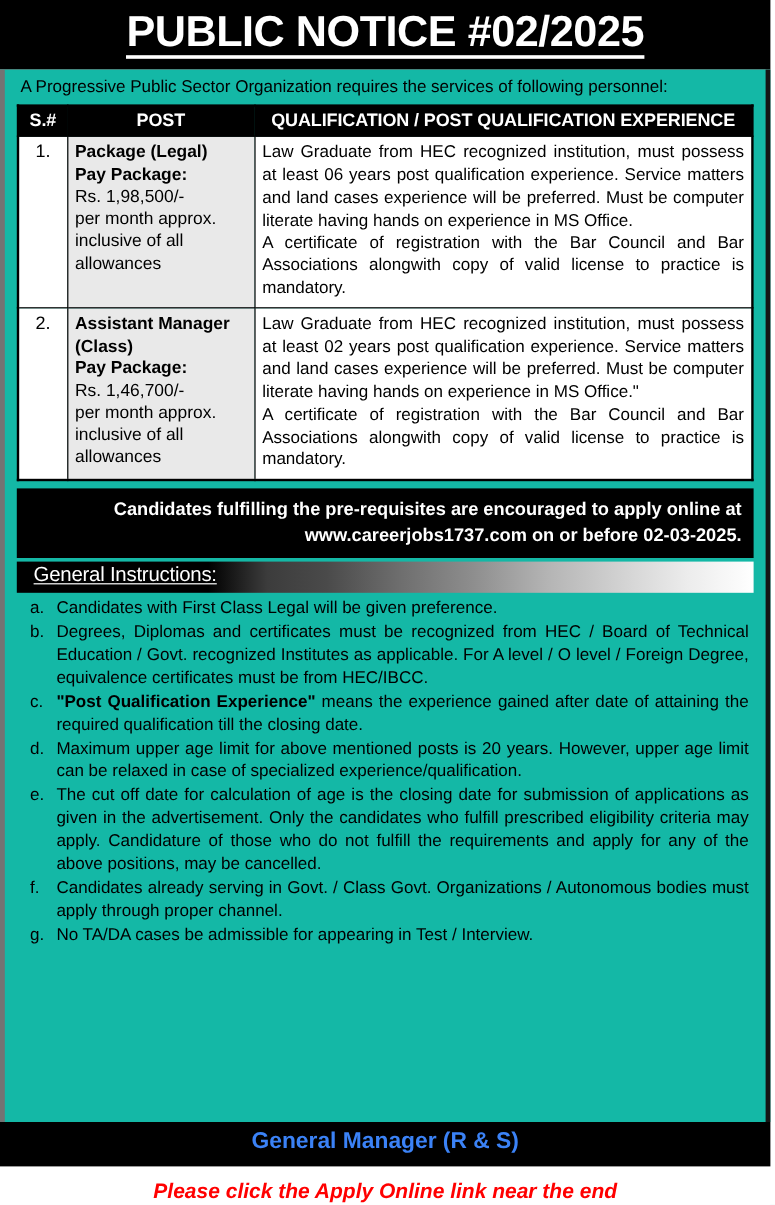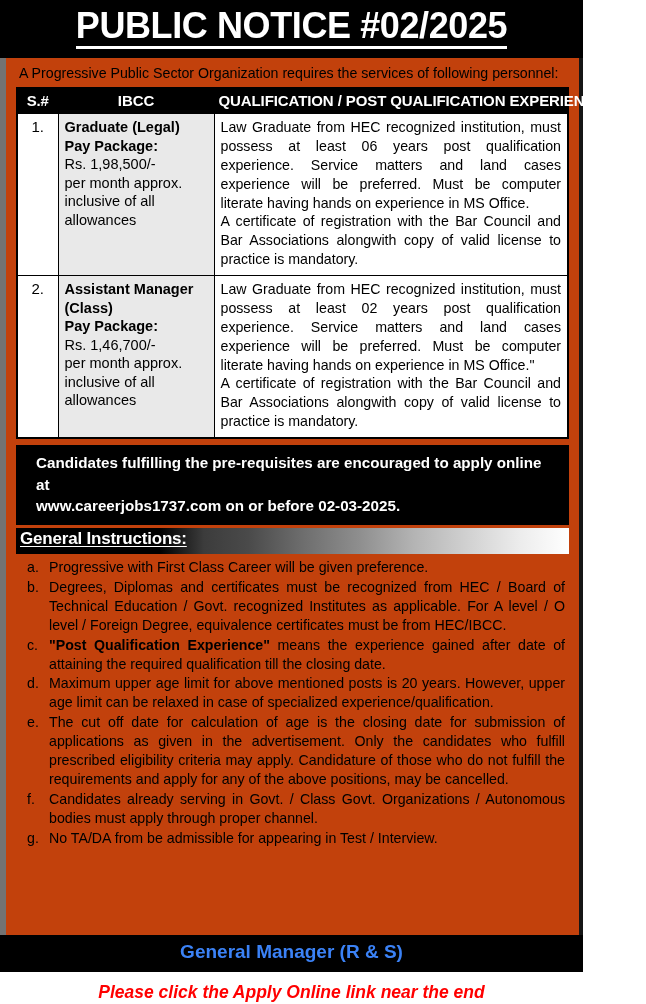--- a/index.html
+++ b/index.html
@@ -10,21 +10,21 @@
   body {
     width: 646px;
     height: 1004px;
     overflow: hidden;
     font-family: "Liberation Sans", sans-serif;
     color: #000000;
     -webkit-font-smoothing: antialiased;
   }
   #page {
     position: relative;
-    width: 583px;
+    width: 642px;
     height: 1004px;
     background: #ffffff;
     box-sizing: border-box;
   }
 
   
   .title-band {
     background: #000000;
     height: 58px;
     display: flex;
@@ -39,26 +39,26 @@
     font-weight: bold;
     letter-spacing: -0.4px;
     border-bottom: 3px solid #ffffff;
     line-height: 1.05;
     padding-bottom: 1px;
     white-space: nowrap;
   }
 
   
   .frame {
-    border-left: 6px solid #737373;
+    border-left: 4px solid #737373;
     border-right: 4px solid #151515;
     padding: 0 10px;
     box-sizing: border-box;
     height: 877px;
-    background: #c2410c;
+    background: #14b8a6;
   }
 
   .intro {
     font-size: 14.2px;
     padding: 7px 1px 5px 3px;
     line-height: 1.2;
     white-space: nowrap;
   }
 
   
@@ -113,46 +113,46 @@
     text-align: justify;
     background: #ffffff;
     padding-right: 7px;
   }
   td.qual p { margin: 0; }
 
   
   .apply-banner {
     background: #000000;
     color: #ffffff;
-    text-align: left;
+    text-align: right;
     font-size: 15.2px;
     font-weight: bold;
     line-height: 1.42;
     padding: 7px 10px 8px 20px;
     margin-top: 6px;
     box-sizing: border-box;
   }
 
   
   .gi-bar {
     position: relative;
     height: 26px;
     margin-top: 3px;
     background: linear-gradient(to right,
         #000000 0%, #000000 26%, #3c3c3c 34%,
         #4a4a4a 42%, #6e6e6e 52%, #8e8e8e 62%,
         #b4b4b4 72%, #d2d2d2 82%, #ececec 91%, #ffffff 100%);
   }
   .gi-bar .gi-text {
     position: absolute;
-    left: 4px;
+    left: 14px;
     top: 1px;
     color: #ffffff;
     font-size: 17px;
-    font-weight: bold;
+    font-weight: normal;
     text-decoration: underline;
     text-underline-offset: 2px;
     letter-spacing: -0.2px;
   }
 
   
   ol.instructions {
     list-style: none;
     margin: 4px 0 0 0;
     padding: 0 4px 0 2px;
@@ -214,29 +214,29 @@
 
     <table class="jobs">
       <colgroup>
         <col class="c-sn">
         <col class="c-post">
         <col class="c-qual">
       </colgroup>
       <thead>
         <tr>
           <th>S.#</th>
-          <th>IBCC</th>
+          <th>POST</th>
           <th>QUALIFICATION / POST QUALIFICATION EXPERIENCE</th>
         </tr>
       </thead>
       <tbody>
         <tr>
           <td class="sn">1.</td>
           <td class="post">
-            <span class="post-title">Graduate (Legal)</span>
+            <span class="post-title">Package (Legal)</span>
             <span class="pay-label">Pay Package:</span>
             <span class="pay-line">Rs. 1,98,500/-</span>
             <span class="pay-line">per month approx.</span>
             <span class="pay-line">inclusive of all</span>
             <span class="pay-line">allowances</span>
           </td>
           <td class="qual">
             <p>Law Graduate from HEC recognized institution, must possess at least 06 years post qualification experience. Service matters and land cases experience will be preferred. Must be computer literate having hands on experience in MS Office.</p>
             <p>A certificate of registration with the Bar Council and Bar Associations alongwith copy of valid license to practice is mandatory.</p>
           </td>
@@ -263,39 +263,39 @@
       <div>Candidates fulfilling the pre-requisites are encouraged to apply online at</div>
       <div>www.careerjobs1737.com on or before 02-03-2025.</div>
     </div>
 
     <div class="gi-bar">
       <div class="gi-text">General Instructions:</div>
     </div>
 
     <ol class="instructions">
       <li>
-        <span class="marker">a.</span><span>Progressive with First Class Career will be given preference.</span>
+        <span class="marker">a.</span><span>Candidates with First Class Legal will be given preference.</span>
       </li>
       <li>
         <span class="marker">b.</span><span>Degrees, Diplomas and certificates must be recognized from HEC / Board of Technical Education / Govt. recognized Institutes as applicable. For A level / O level / Foreign Degree, equivalence certificates must be from HEC/IBCC.</span>
       </li>
       <li>
         <span class="marker">c.</span><b>"Post Qualification Experience"</b><span> means the experience gained after date of attaining the required qualification till the closing date.</span>
       </li>
       <li>
         <span class="marker">d.</span><span>Maximum upper age limit for above mentioned posts is 20 years. However, upper age limit can be relaxed in case of specialized experience/qualification.</span>
       </li>
       <li>
         <span class="marker">e.</span><span>The cut off date for calculation of age is the closing date for submission of applications as given in the advertisement. Only the candidates who fulfill prescribed eligibility criteria may apply. Candidature of those who do not fulfill the requirements and apply for any of the above positions, may be cancelled.</span>
       </li>
       <li>
         <span class="marker">f.</span><span>Candidates already serving in Govt. / Class Govt. Organizations / Autonomous bodies must apply through proper channel.</span>
       </li>
       <li>
-        <span class="marker">g.</span><span>No TA/DA from be admissible for appearing in Test / Interview.</span>
+        <span class="marker">g.</span><span>No TA/DA cases be admissible for appearing in Test / Interview.</span>
       </li>
     </ol>
 
   </div>
 
   <div class="gm-band">
     <span>General Manager (R &amp; S)</span>
   </div>
 
   <div class="footer-note">

